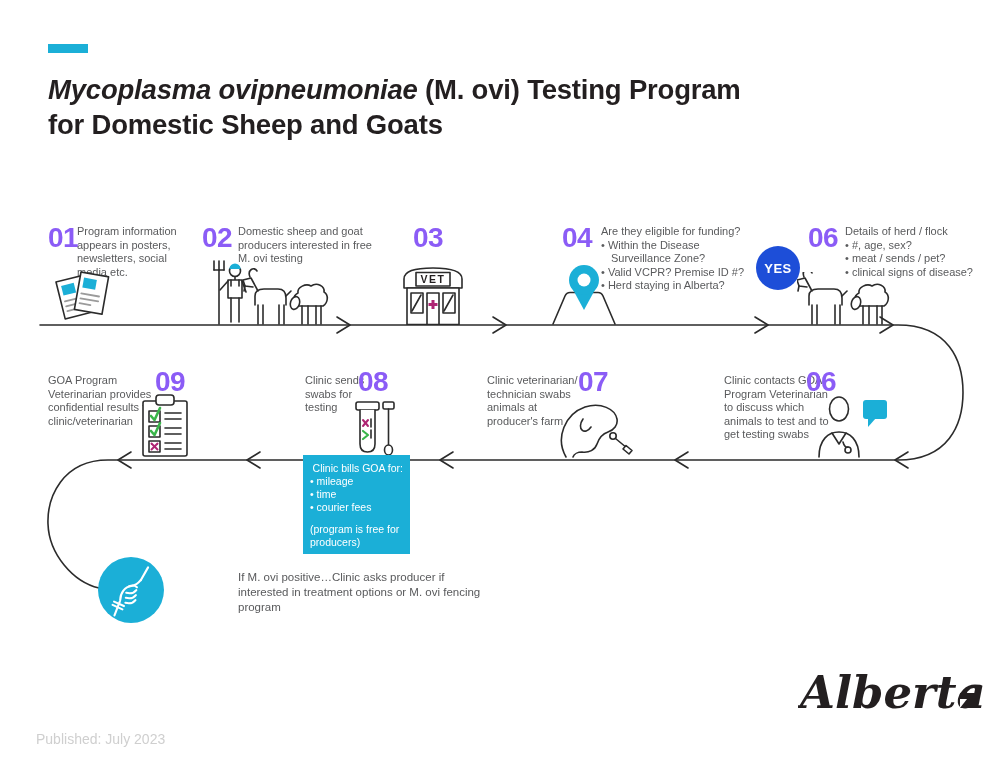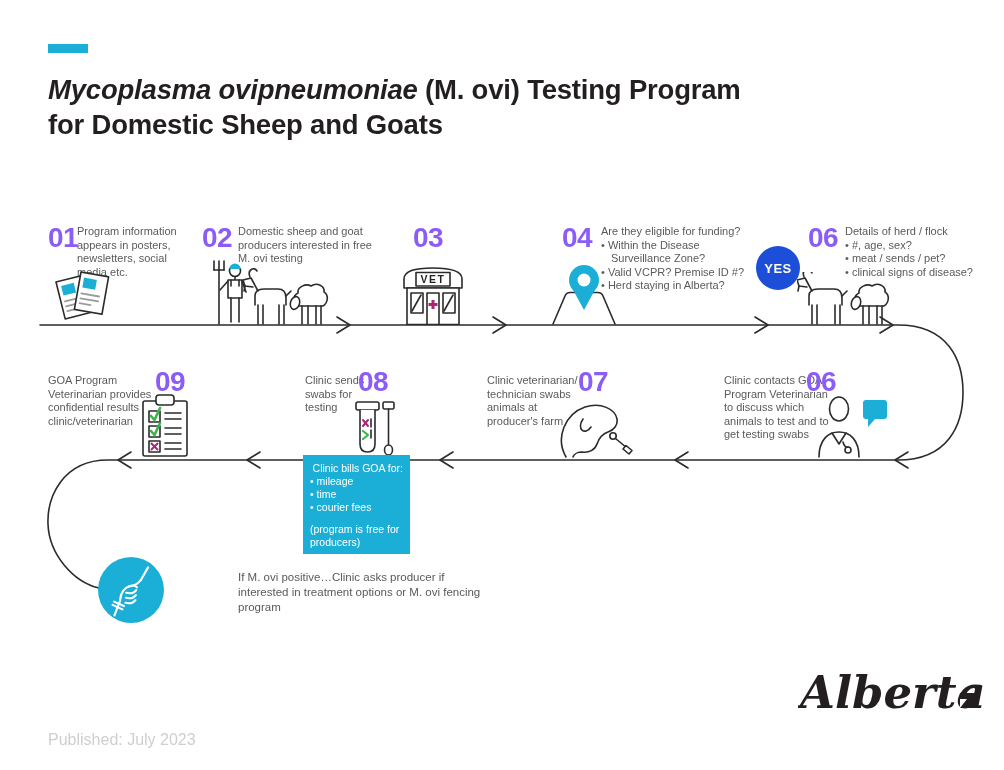--- a/index.html
+++ b/index.html
@@ -20,21 +20,21 @@
     display:flex;align-items:center;justify-content:center;}
   .billing-box{position:absolute;left:303px;top:455px;width:107px;height:99px;background:#1bafd7;
     color:#fff;font-size:10.5px;line-height:13px;padding:7px 7px;box-sizing:border-box;}
   .billing-box .bb-title{margin-bottom:0;text-align:right;}
   .billing-box .dot{padding-left:9px;text-indent:-9px;}
   .billing-box .dot::before{content:"• ";}
   .billing-box .bb-note{margin-top:9px;}
   .hand-circle{position:absolute;left:98px;top:557px;width:66px;height:66px;border-radius:50%;
     background:#1bafd7;}
   .hand-note{position:absolute;left:238px;top:570px;width:245px;font-size:11.5px;line-height:15px;color:#595a5c;}
-  .published{position:absolute;left:48px;top:731px;font-size:16px;color:#cfcfcf;}
+  .published{position:absolute;left:36px;top:731px;font-size:14px;color:#cfcfcf;}
   .logo{position:absolute;left:798px;top:656px;}
   svg .ink{stroke:#2b2b2b;stroke-width:1.6;fill:none;stroke-linecap:round;stroke-linejoin:round;}
   svg .inkf{stroke:#2b2b2b;stroke-width:1.6;fill:#ffffff;stroke-linecap:round;stroke-linejoin:round;}
   svg .gline{stroke:#9b9b9b;stroke-width:1.8;fill:none;stroke-linecap:round;}
 </style>
 </head>
 <body>
 
 <div class="canvas">
 

